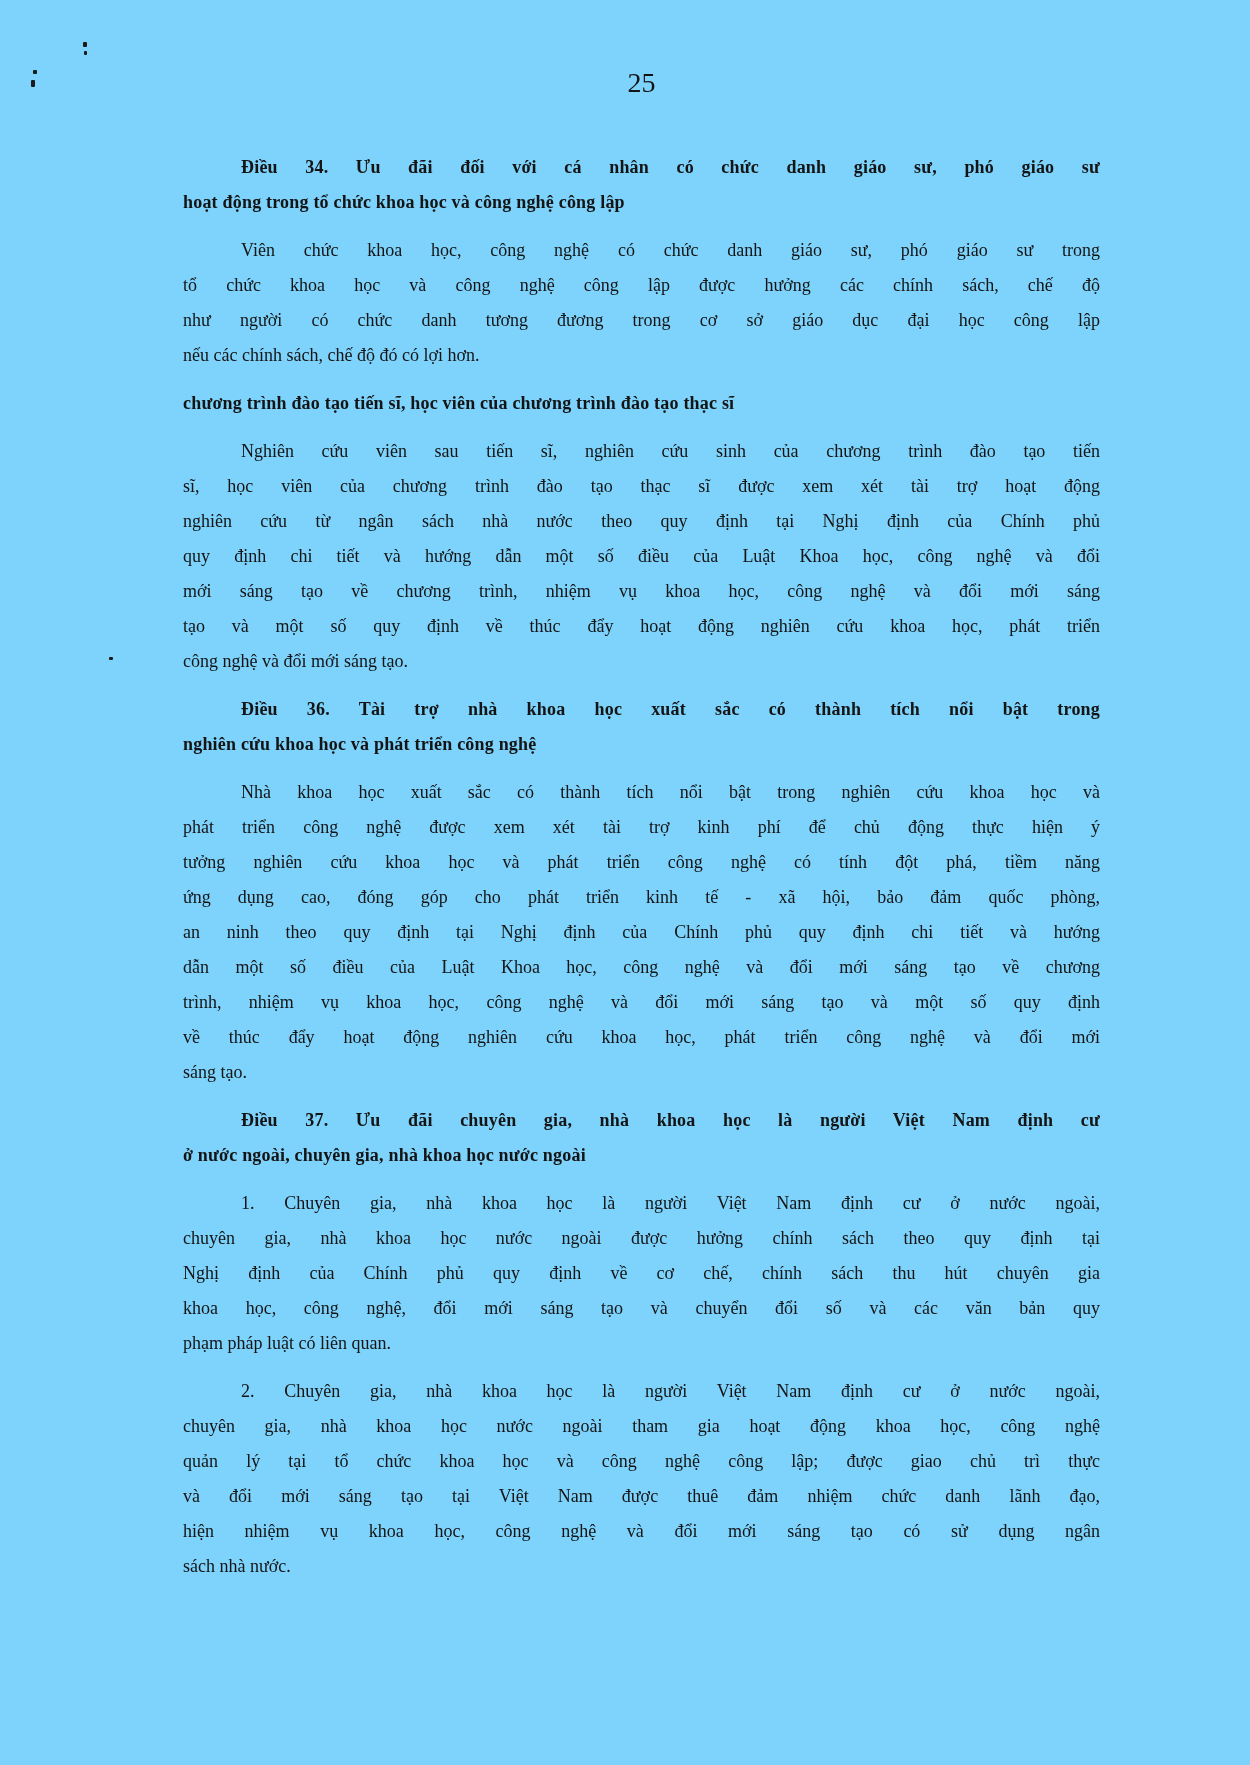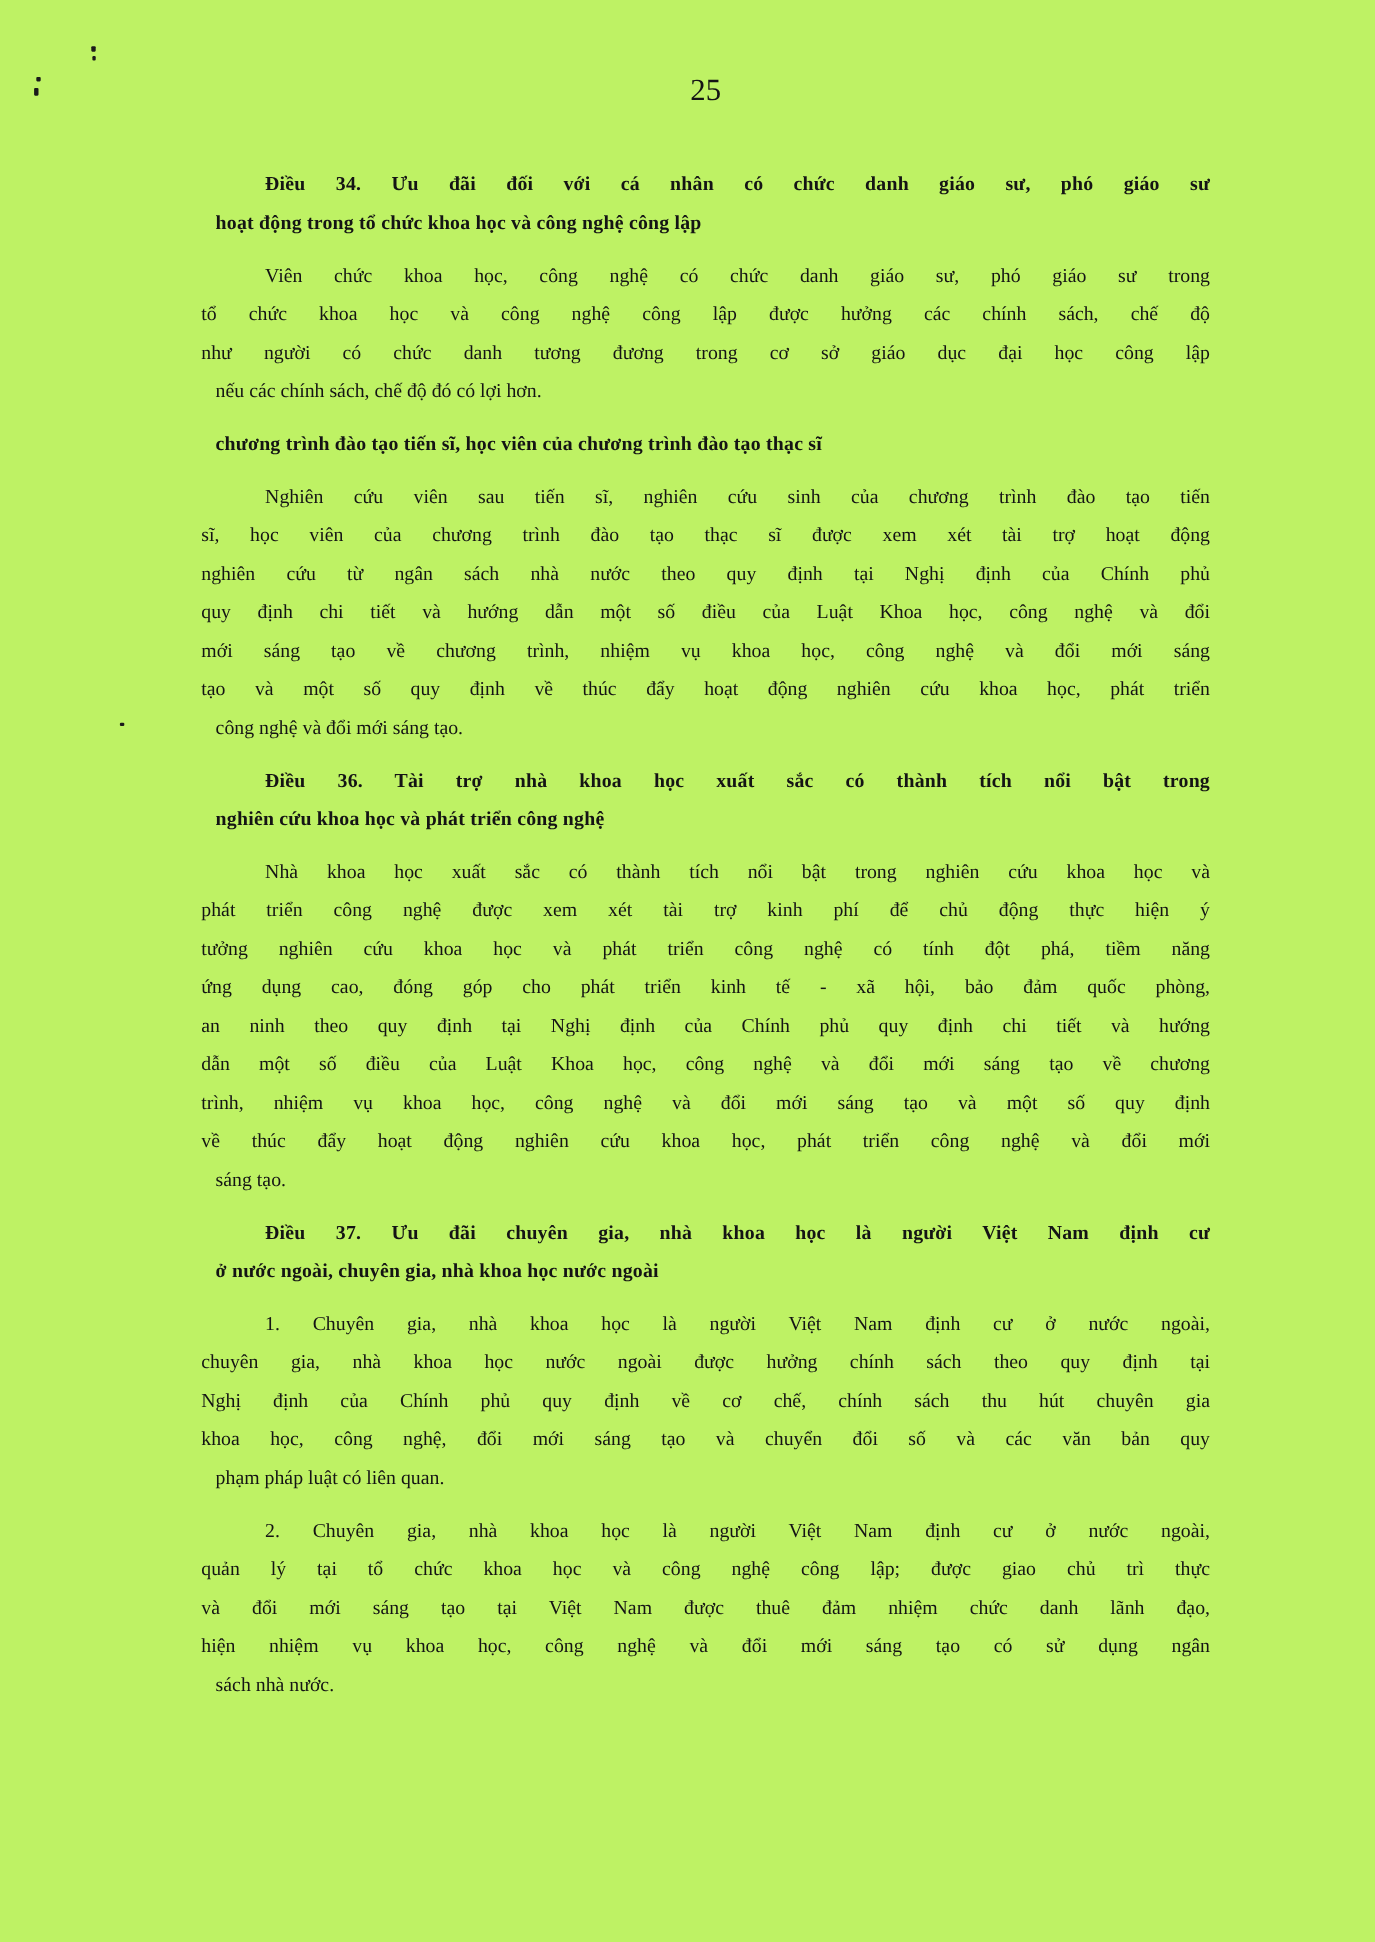--- a/index.html
+++ b/index.html
@@ -11,21 +11,21 @@
     position: relative;
     width: 1250px;
     height: 1765px;
     font-family: "Liberation Serif", "DejaVu Serif", serif;
     color: #111111;
     overflow: hidden;
   }
   .scan-page {
     position: absolute;
     inset: 0;
-    background: #bef264;
+    background: #7dd3fc;
   }
   .page-number {
     position: absolute;
     top: 66px;
     left: 183px;
     width: 917px;
     text-align: center;
     font-size: 28px;
     line-height: 34px;
     color: #141414;
@@ -43,21 +43,20 @@
     font-size: 18px;
     line-height: 35px;
     text-align: justify;
     text-align-last: justify;
     text-justify: inter-word;
     color: #141414;
   }
   .line.lastline {
     text-align: right;
     text-align-last: left;
-    margin-left: 13px;
   }
   .line.firstline {
     text-indent: 58px;
   }
   .block.heading .line {
     font-weight: bold;
     letter-spacing: 0.2px;
   }
   
   .speck {
@@ -129,20 +128,21 @@
       </div>
       <div class="block body">
         <div class="line firstline">1. Chuyên gia, nhà khoa học là người Việt Nam định cư ở nước ngoài,</div>
         <div class="line">chuyên gia, nhà khoa học nước ngoài được hưởng chính sách theo quy định tại</div>
         <div class="line">Nghị định của Chính phủ quy định về cơ chế, chính sách thu hút chuyên gia</div>
         <div class="line">khoa học, công nghệ, đổi mới sáng tạo và chuyển đổi số và các văn bản quy</div>
         <div class="line lastline">phạm pháp luật có liên quan.</div>
       </div>
       <div class="block body">
         <div class="line firstline">2. Chuyên gia, nhà khoa học là người Việt Nam định cư ở nước ngoài,</div>
+        <div class="line">chuyên gia, nhà khoa học nước ngoài tham gia hoạt động khoa học, công nghệ</div>
         <div class="line">quản lý tại tổ chức khoa học và công nghệ công lập; được giao chủ trì thực</div>
         <div class="line">và đổi mới sáng tạo tại Việt Nam được thuê đảm nhiệm chức danh lãnh đạo,</div>
         <div class="line">hiện nhiệm vụ khoa học, công nghệ và đổi mới sáng tạo có sử dụng ngân</div>
         <div class="line lastline">sách nhà nước.</div>
       </div>
     </main>
 
 </div>
 
 </body></html>

